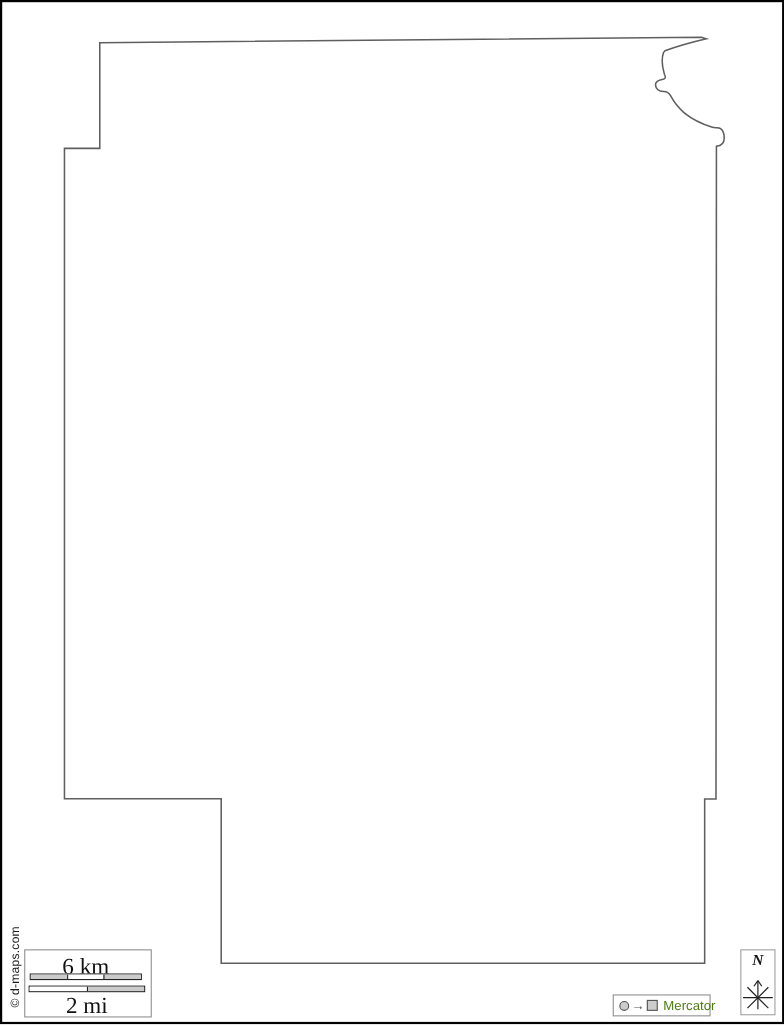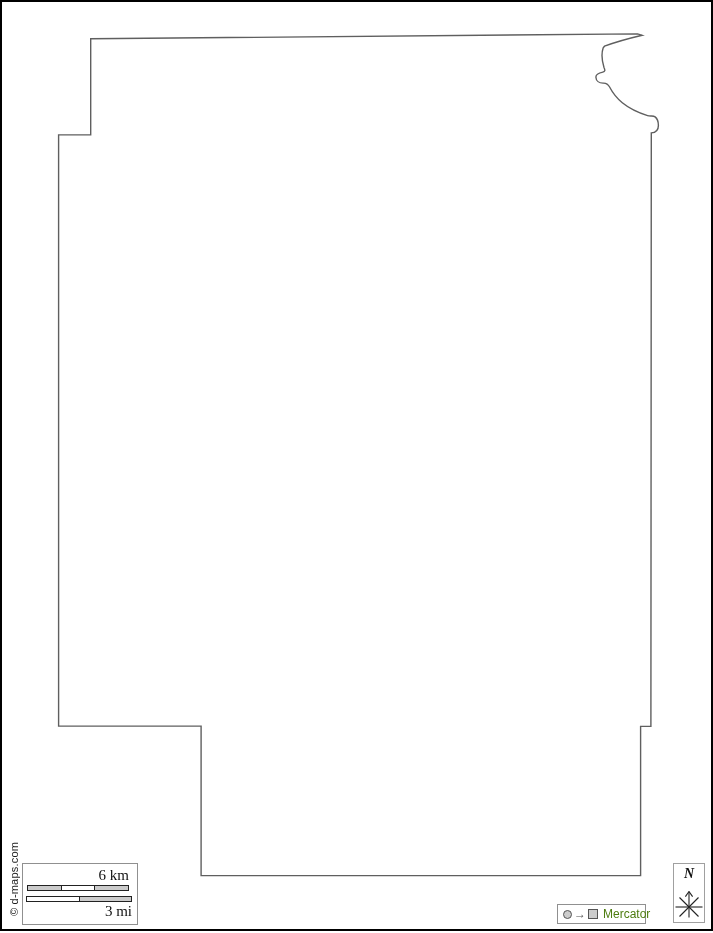--- a/index.html
+++ b/index.html
@@ -12,22 +12,22 @@
     border:2px solid #000;box-sizing:border-box;pointer-events:none;
   }
   .map-svg{position:absolute;left:0;top:0;}
 
   
   .scalebox{
     position:absolute;left:22px;top:863px;width:116px;height:62px;
     border:1px solid #909090;background:#fff;box-sizing:border-box;
   }
   .scalebox .lbl{
-    position:absolute;text-align:right;
-    font-family:"Liberation Serif",serif;font-size:15px;color:#111;
+    position:absolute;text-align:center;
+    font-family:"Liberation Serif",serif;font-size:21px;color:#111;
     line-height:1.1;white-space:nowrap;
   }
   .lbl-km{left:4px;top:3px;width:102px;}
   .lbl-mi{left:3px;top:39px;width:106px;}
   .bar{
     position:absolute;height:6px;border:1px solid #222;
     box-sizing:border-box;display:flex;background:#fff;
   }
   .bar-km{left:4px;top:21px;width:102px;}
   .bar-mi{left:3px;top:32px;width:106px;}
@@ -82,21 +82,21 @@
   <div class="lbl lbl-km">6 km</div>
   <div class="bar bar-km">
     <div class="seg seg-gray"></div>
     <div class="seg seg-white"></div>
     <div class="seg seg-gray"></div>
   </div>
   <div class="bar bar-mi">
     <div class="seg seg-white"></div>
     <div class="seg seg-gray"></div>
   </div>
-  <div class="lbl lbl-mi">3 mi</div>
+  <div class="lbl lbl-mi">2 mi</div>
 </div>
 
 <div class="credit">© d-maps.com</div>
 
 <div class="projection">
   <span class="proj-circle"></span>
   <span class="proj-arrow">→</span>
   <span class="proj-square"></span>
   <span class="proj-label">Mercator</span>
 </div>

